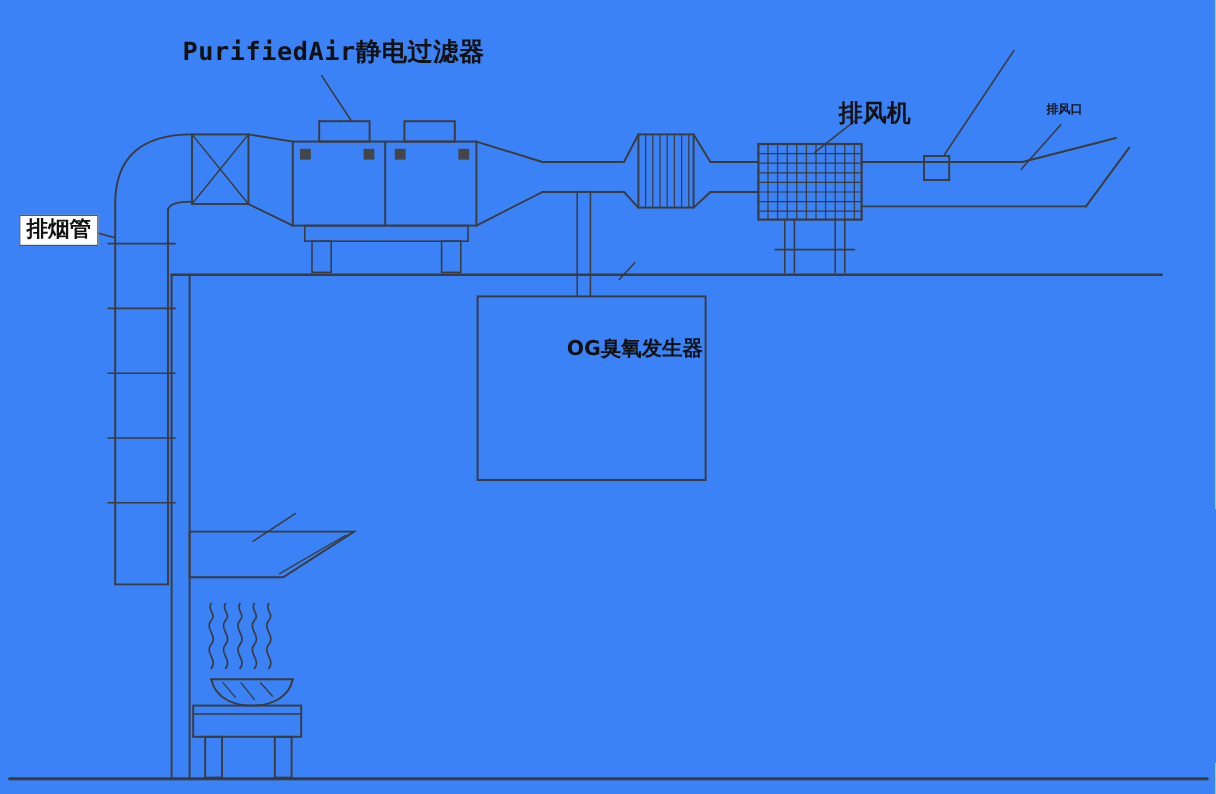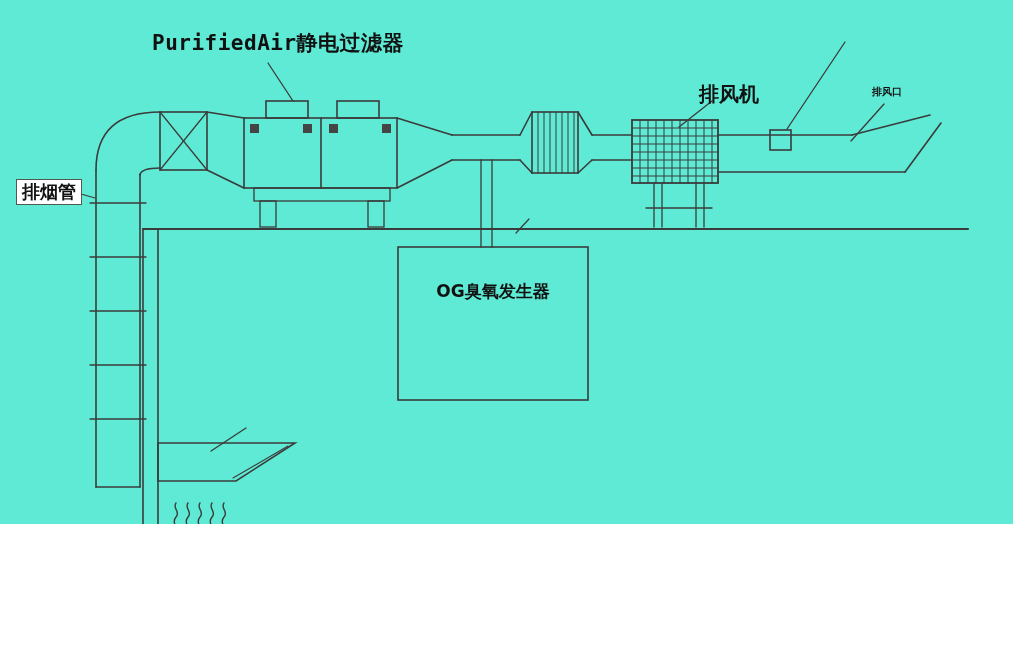--- a/index.html
+++ b/index.html
@@ -1,20 +1,20 @@
 <!DOCTYPE html>
 <html><head>
 <meta charset="utf-8">
 <style>
   html, body { margin: 0; padding: 0; background: #ffffff; }
   .stage {
     position: relative;
     width: 1013px;
-    height: 524px;
-    background: #5eead4;
+    height: 662px;
+    background: #3b82f6;
     overflow: hidden;
     font-family: "DejaVu Sans", "Liberation Sans", sans-serif;
     color: #111111;
   }
   .stage svg { position: absolute; left: 0; top: 0; }
   .lbl {
     position: absolute;
     white-space: nowrap;
     font-weight: bold;
     color: #111111;
@@ -28,21 +28,21 @@
   .lbl-purified { left: 152px; top: 32px; }
   .lbl-ozone-net { left: 732px; top: 13px; font-size: 19px; letter-spacing: 1px; }
   .lbl-fan { left: 699px; top: 83px; font-size: 20px; }
   .lbl-outlet { left: 872px; top: 86px; font-size: 10px; }
   .lbl-pipe {
     left: 16px; top: 179px; font-size: 18px;
     border: 1px solid #555; padding: 2px 5px; background: #ffffff;
   }
   .lbl-og {
     left: 398px; top: 282px; width: 190px;
-    text-align: center; font-size: 17px;
+    text-align: center; font-size: 17px; padding-left: 36px;
   }
   .lbl-shepherd { left: 227px; top: 402px; }
 </style>
 </head>
 <body>
 
 <div class="stage">
 
   <svg width="1013" height="662" viewBox="0 0 1013 662" fill="none" stroke="#3b3b3b" stroke-width="1.6" stroke-linecap="round">
 

